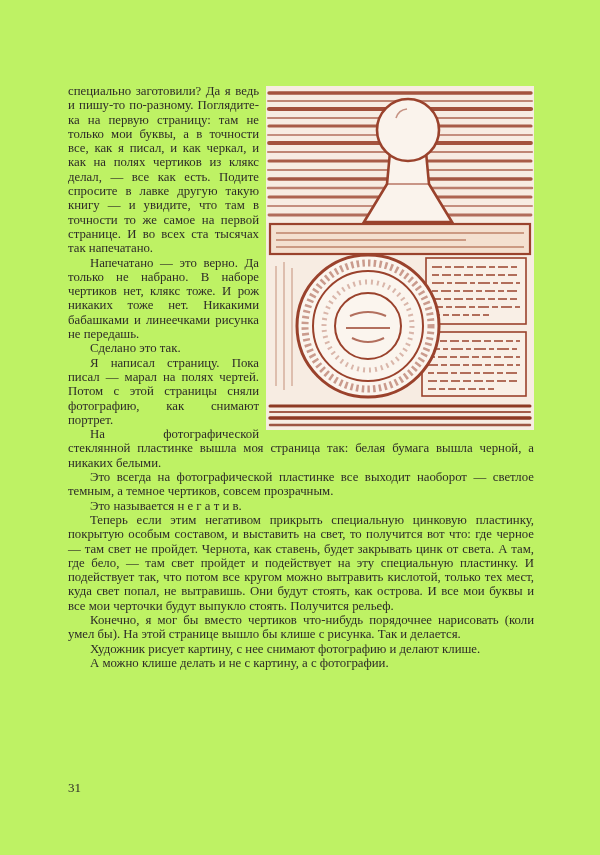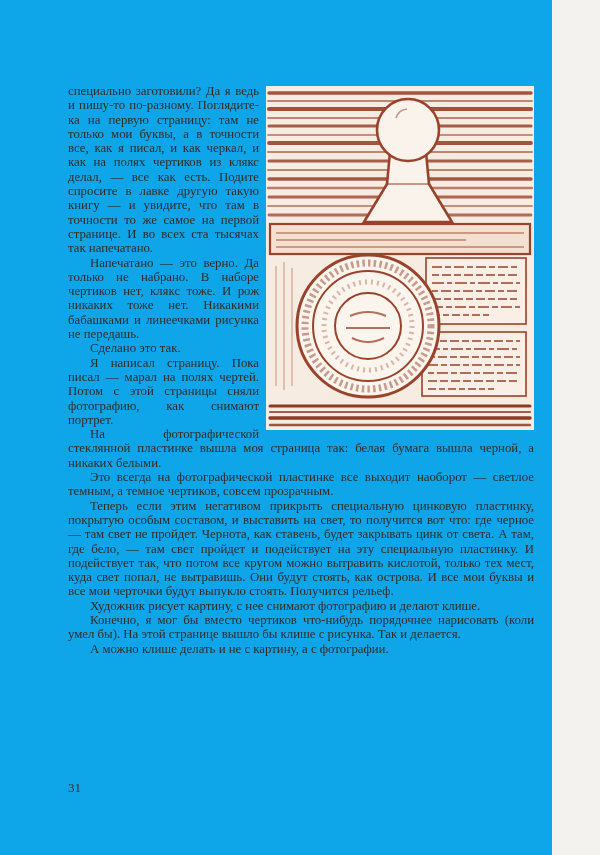--- a/index.html
+++ b/index.html
@@ -3,22 +3,22 @@
 <meta charset="utf-8">
 <style>
   html, body { margin: 0; padding: 0; }
   body {
     width: 600px; height: 855px;
     background: #f3f2ee;
     font-family: "Liberation Serif", "DejaVu Serif", serif;
   }
   .page {
     position: relative;
-    width: 552px; height: 855px;
-    background: #0ea5e9;
+    width: 600px; height: 855px;
+    background: #bef264;
     color: #2e2c28;
     overflow: hidden;
   }
   .content {
     position: absolute;
     left: 68px; top: 84px; width: 466px;
     font-size: 12.8px;
     line-height: 14.3px;
     text-align: justify;
   }
@@ -115,20 +115,21 @@
         </g>
       </svg>
     </figure>
 
     <p class="no-indent">специально заготовили? Да я ведь и пишу-то по-разному. Поглядите-ка на первую страницу: там не только мои буквы, а в точности все, как я писал, и как черкал, и как на полях чертиков из клякс делал, — все как есть. Подите спросите в лавке другую такую книгу — и увидите, что там в точности то же самое на первой странице. И во всех ста тысячах так напечатано.</p>
     <p>Напечатано — это верно. Да только не набрано. В наборе чертиков нет, клякс тоже. И рож никаких тоже нет. Никакими бабашками и линеечками рисунка не передашь.</p>
     <p>Сделано это так.</p>
     <p>Я написал страницу. Пока писал — марал на полях чертей. Потом с этой страницы сняли фотографию, как снимают портрет.</p>
     <p>На фотографической стеклянной пластинке вышла моя страница так: белая бумага вышла черной, а никаких белыми.</p>
     <p>Это всегда на фотографической пластинке все выходит наоборот — светлое темным, а темное чертиков, совсем прозрачным.</p>
+    <p>Это называется н е г а т и в.</p>
     <p>Теперь если этим негативом прикрыть специальную цинковую пластинку, покрытую особым составом, и выставить на свет, то получится вот что: где черное — там свет не пройдет. Чернота, как ставень, будет закрывать цинк от света. А там, где бело, — там свет пройдет и подействует на эту специальную пластинку. И подействует так, что потом все кругом можно вытравить кислотой, только тех мест, куда свет попал, не вытравишь. Они будут стоять, как острова. И все мои буквы и все мои черточки будут выпукло стоять. Получится рельеф.</p>
+    <p>Конечно, я мог бы вместо чертиков что-нибудь порядочнее нарисовать (коли умел бы). На этой странице вышло бы клише с рисунка. Так и делается.</p>
     <p>Художник рисует картину, с нее снимают фотографию и делают клише.</p>
-    <p>Конечно, я мог бы вместо чертиков что-нибудь порядочнее нарисовать (коли умел бы). На этой странице вышло бы клише с рисунка. Так и делается.</p>
     <p>А можно клише делать и не с картину, а с фотографии.</p>
   </div>
 
   <div class="page-number">31</div>
 </div>
 
 </body></html>

